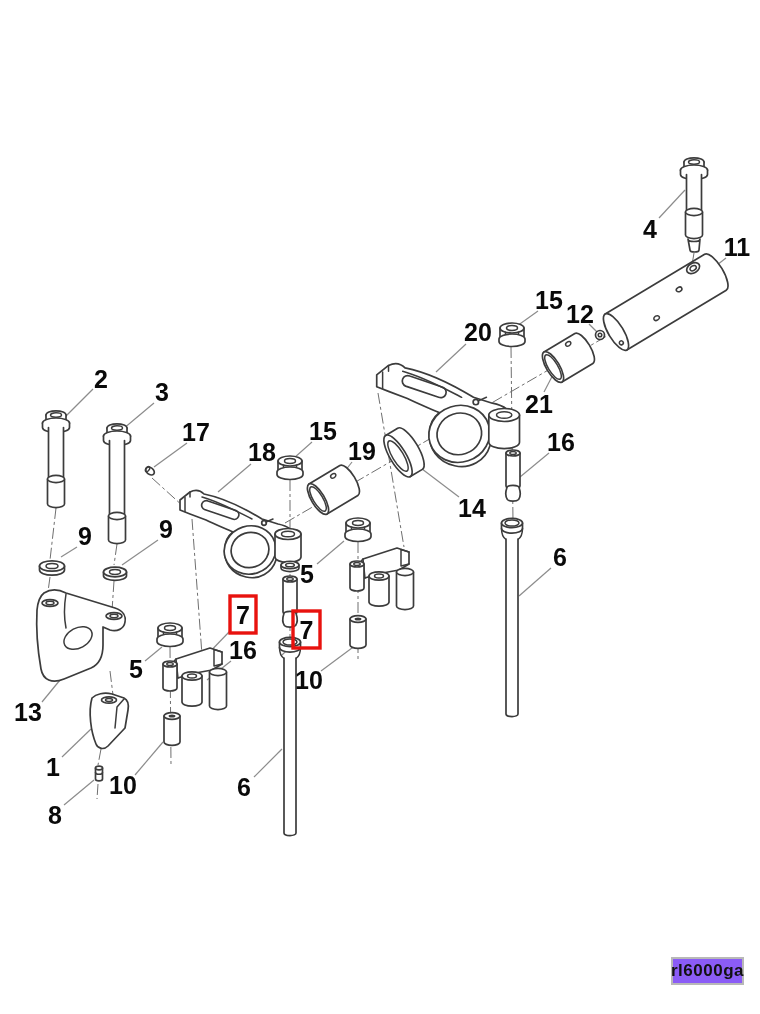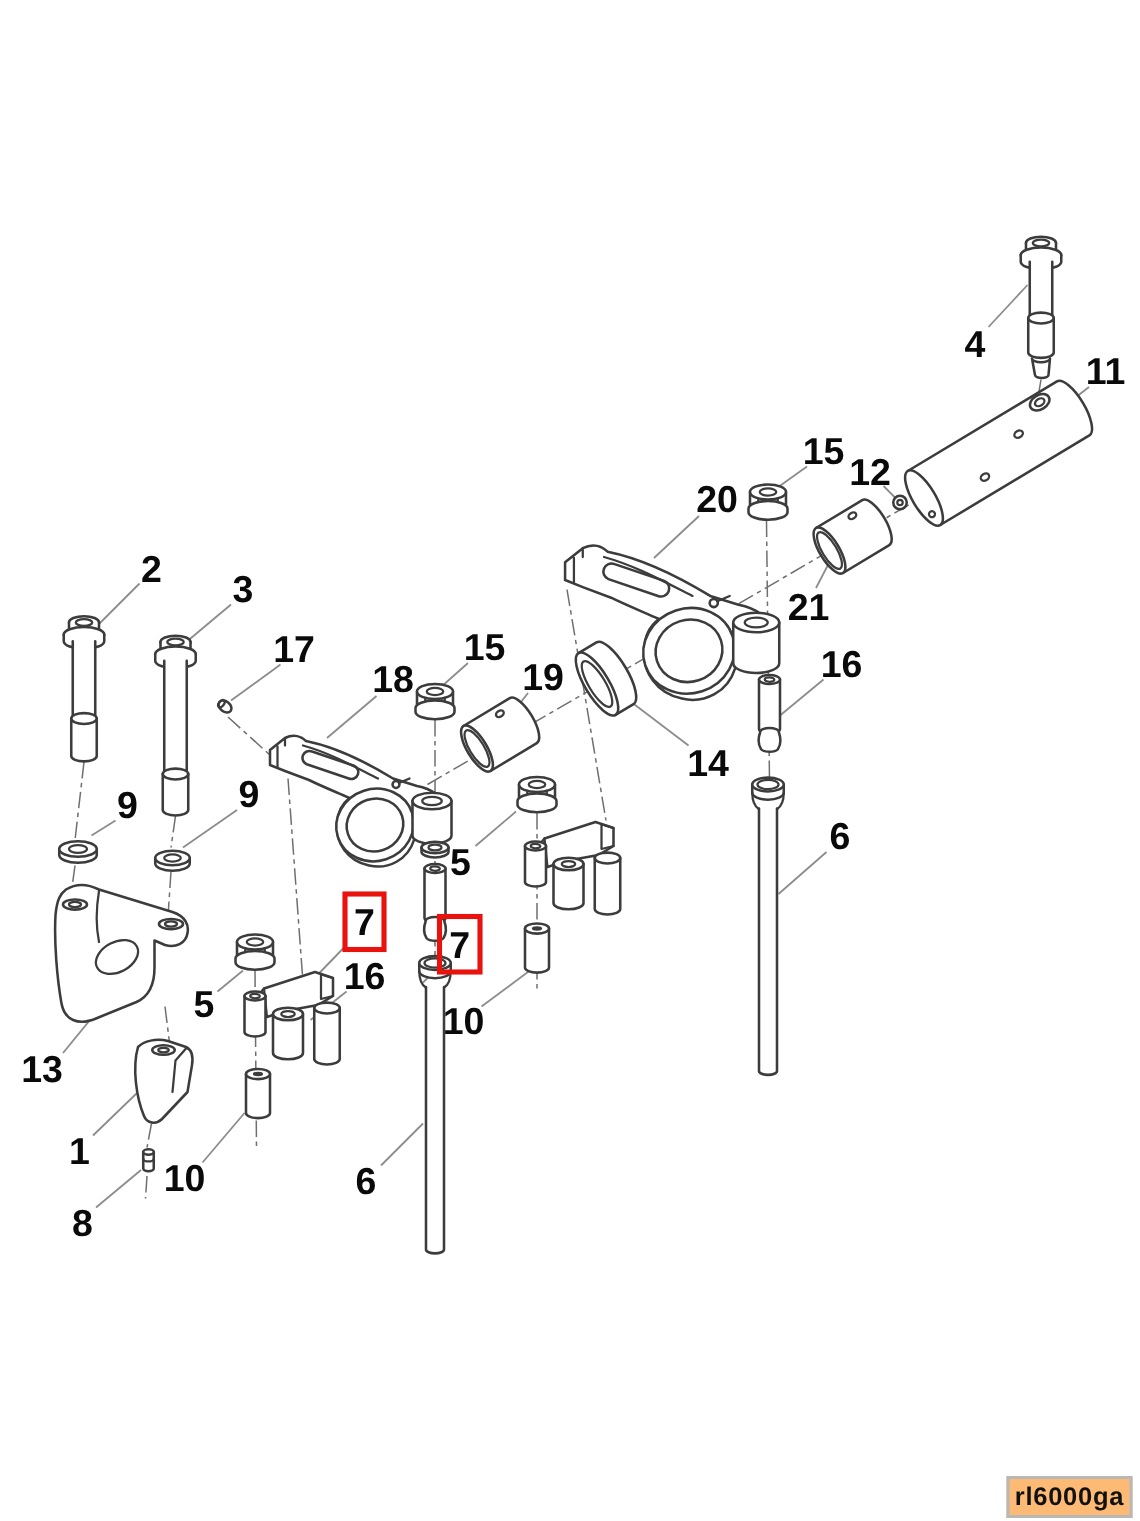--- a/index.html
+++ b/index.html
@@ -10,22 +10,22 @@
 
   
   .fc { fill:#ffffff; stroke:#3c3c3c; stroke-width:1.7; stroke-linejoin:round; stroke-linecap:round; vector-effect:non-scaling-stroke; }
   .ol { fill:none; stroke:#3c3c3c; stroke-width:1.5; stroke-linejoin:round; stroke-linecap:round; vector-effect:non-scaling-stroke; }
   .darkfill { fill:#3c3c3c; stroke:none; }
   .centerline { fill:none; stroke:#6f6f6f; stroke-width:1; stroke-dasharray:11 3 3 3; }
   .leader { fill:none; stroke:#8c8c8c; stroke-width:1.2; }
   .part-label { font-family:"Liberation Sans", sans-serif; font-weight:bold; font-size:25px; fill:#0a0a0a; text-anchor:middle; }
   .hl-box { fill:none; stroke:#e8120e; stroke-width:3.4; }
 
-  .code-box { position:absolute; left:671px; top:984px; width:84px; height:28px;
-              border:2px solid #b8b8b8; background:#fdba74; display:flex;
+  .code-box { position:absolute; left:671px; top:957px; width:73px; height:28px;
+              border:2px solid #b8b8b8; background:#8b5cf6; display:flex;
               align-items:center; justify-content:center;
               font-weight:bold; font-size:17px; color:#111111; letter-spacing:0.5px; }
 </style>
 </head>
 <body>
 
 <div class="stage">
 
   <svg class="diagram" width="760" height="1014" viewBox="0 0 760 1014" id="diagram-svg">
 

